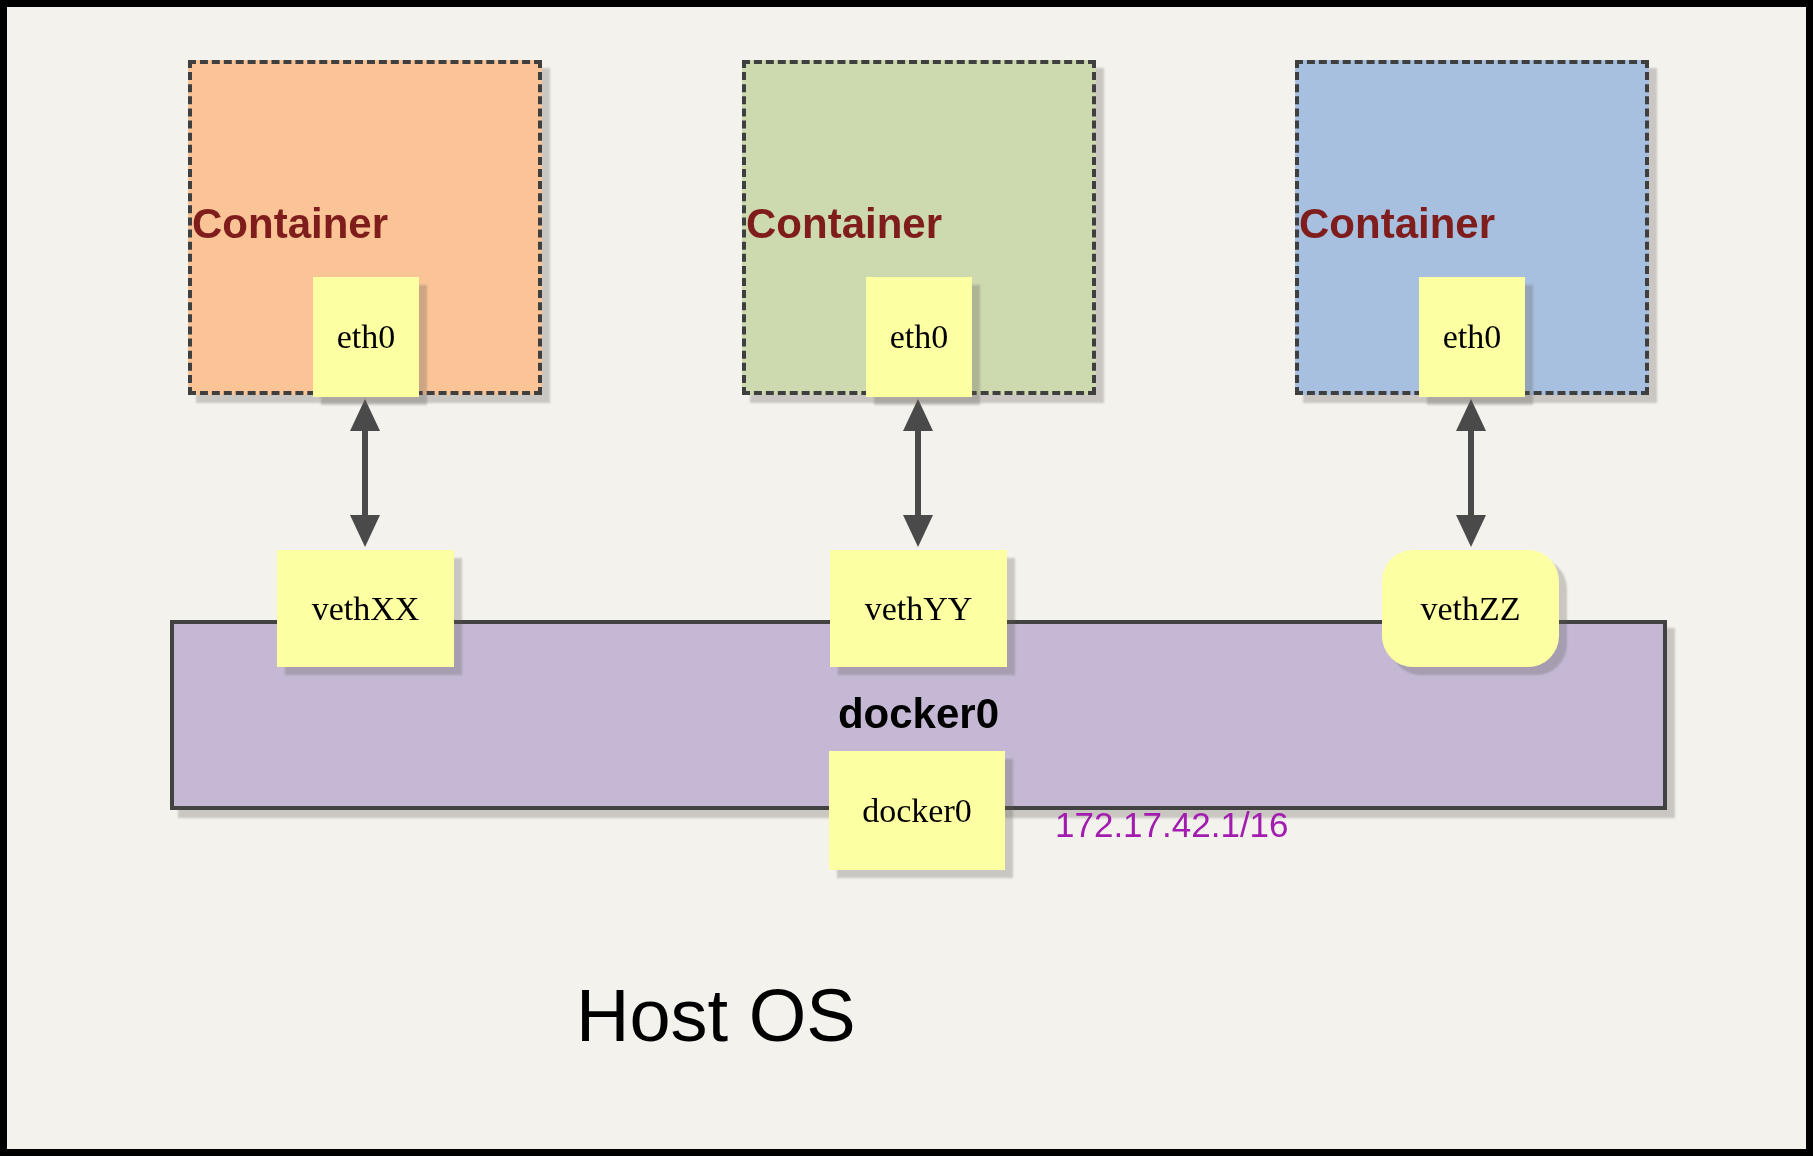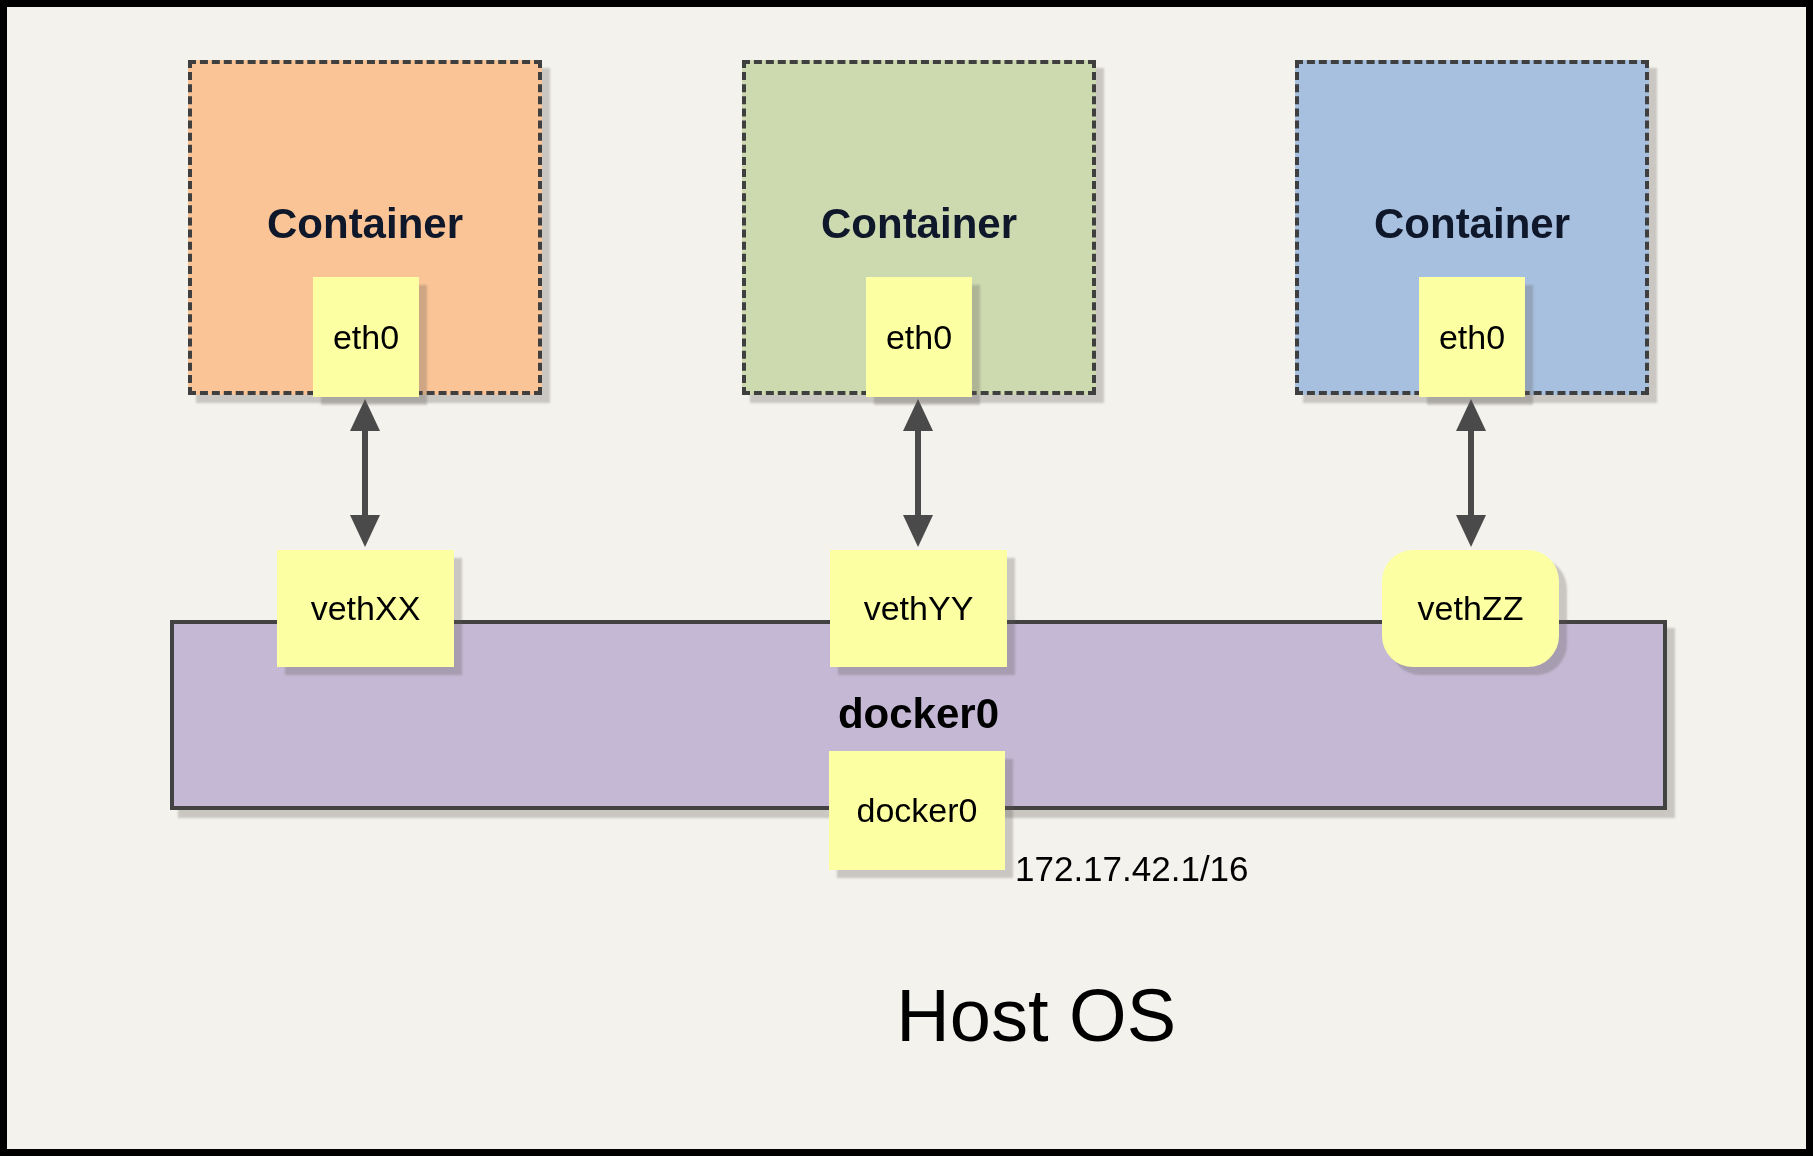--- a/index.html
+++ b/index.html
@@ -28,37 +28,37 @@
     z-index: 2;
   }
   .container-box.c1 { left: 181px; background: #FAC496; }
   .container-box.c2 { left: 735px; background: #CDD9AE; }
   .container-box.c3 { left: 1288px; background: #A8C0DF; }
   .container-label {
     position: absolute;
     top: 136px;
     left: 0;
     width: 100%;
-    text-align: center;
     font-size: 42px;
     font-weight: bold;
-    color: #0f172a;
+    color: #7f1d1d;
   }
 
   
   .node {
     position: absolute;
     background: #FCFFA2;
     box-shadow: 8px 8px 2px rgba(95, 90, 85, 0.28);
     display: flex;
     align-items: center;
     justify-content: center;
     font-size: 34px;
     color: #000000;
     z-index: 5;
+    font-family: Liberation Serif, serif;
   }
   .eth-node { width: 106px; height: 120px; top: 270px; }
   .eth-node.e1 { left: 306px; }
   .eth-node.e2 { left: 859px; }
   .eth-node.e3 { left: 1412px; }
 
   .veth-node { width: 177px; height: 117px; top: 543px; }
   .veth-node.v1 { left: 270px; }
   .veth-node.v2 { left: 823px; }
   .veth-node.v3 { left: 1375px; border-radius: 31px; }
@@ -85,32 +85,33 @@
     text-align: center;
     font-size: 42px;
     font-weight: bold;
     color: #000000;
     z-index: 3;
   }
 
   .ip-label {
     position: absolute;
     left: 1008px;
-    top: 842px;
+    top: 798px;
     font-size: 35px;
-    color: #000000;
+    color: #a21caf;
     z-index: 3;
+    padding-left: 40px;
   }
 
   .host-os-label {
     position: absolute;
     left: 569px;
     top: 966px;
     width: 600px;
-    text-align: right;
+    text-align: left;
     font-size: 74px;
     color: #000000;
     z-index: 3;
   }
 
   .arrow-layer {
     position: absolute;
     left: 0;
     top: 0;
     width: 1813px;

